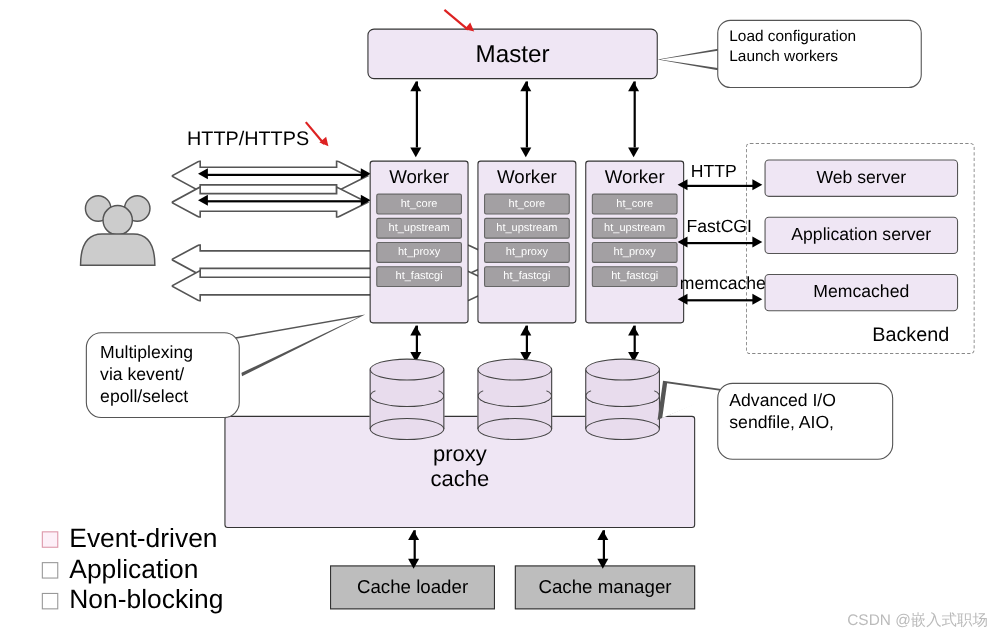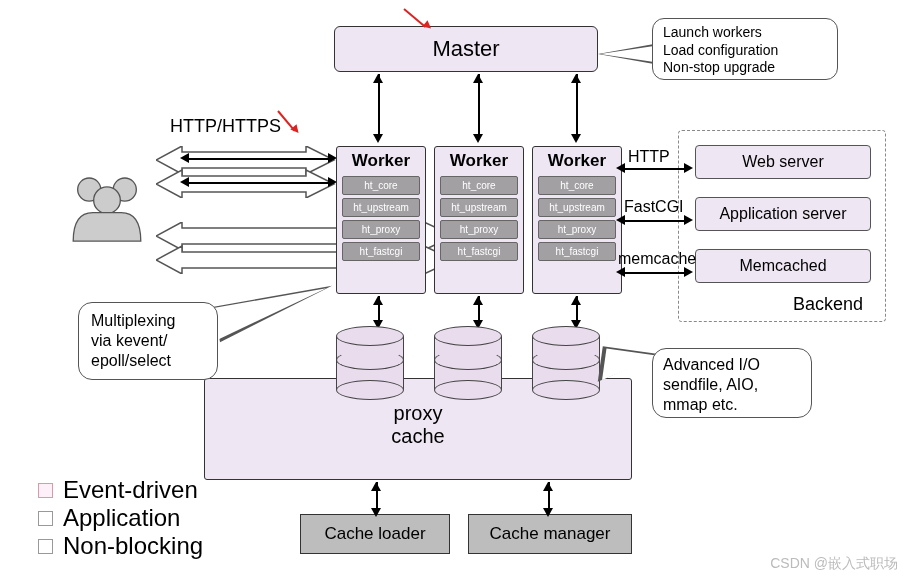--- a/index.html
+++ b/index.html
@@ -60,21 +60,21 @@
     border-width: 10px 56px 10px 0; border-color: transparent #555 transparent transparent;
   }
 
   
   .worker {
     position: absolute; width: 90px; height: 148px;
     background: #efe6f4; border: 1px solid #333;
     border-radius: 3px; font-size: 16px;
   }
   .worker .title {
-    text-align: center; font-size: 17px; padding: 4px 0 2px 0; font-weight: bold;
+    text-align: center; font-size: 17px; padding: 4px 0 2px 0;
   }
   .module {
     margin: 3px 5px; height: 19px; background: #a3a0a3;
     border: 1px solid #666; color: #fff; font-size: 10px;
     display: flex; align-items: center; justify-content: center;
     border-radius: 2px;
   }
   #worker1 { left: 336px; top: 146px; }
   #worker2 { left: 434px; top: 146px; }
   #worker3 { left: 532px; top: 146px; }
@@ -213,23 +213,22 @@
   <div id="master" class="box lavender">
     <span>Master</span>
   </div>
 
   <div class="redline" style="left:404px; top:8px; width:28px; transform:rotate(40deg);"></div>
   <div class="redhead" style="left:424px; top:22px; transform:rotate(40deg);"></div>
 
   <div class="callout-tail-master-outline"></div>
   <div class="callout-tail-master"></div>
   <div id="master-callout">
+    <div>Load configuration</div>
     <div>Launch workers</div>
-    <div>Load configuration</div>
-    <div>Non-stop upgrade</div>
   </div>
 
   <div class="arr v" style="left:378px; top:74px; height:60px;"></div>
   <div class="ahead up" style="left:373px; top:74px;"></div>
   <div class="ahead down" style="left:373px; top:134px;"></div>
 
   <div class="arr v" style="left:478px; top:74px; height:60px;"></div>
   <div class="ahead up" style="left:473px; top:74px;"></div>
   <div class="ahead down" style="left:473px; top:134px;"></div>
 
@@ -360,21 +359,20 @@
     <div>Multiplexing</div>
     <div>via kevent/</div>
     <div>epoll/select</div>
   </div>
 
   <div class="aio-tail-out"></div>
   <div class="aio-tail-in"></div>
   <div id="aio-callout">
     <div>Advanced I/O</div>
     <div>sendfile, AIO,</div>
-    <div>mmap etc.</div>
   </div>
 
   <div id="cache-loader" class="box gray">
     <span>Cache loader</span>
   </div>
   <div id="cache-manager" class="box gray">
     <span>Cache manager</span>
   </div>
 
   <div class="arr v" style="left:376px; top:482px; height:28px;"></div>

